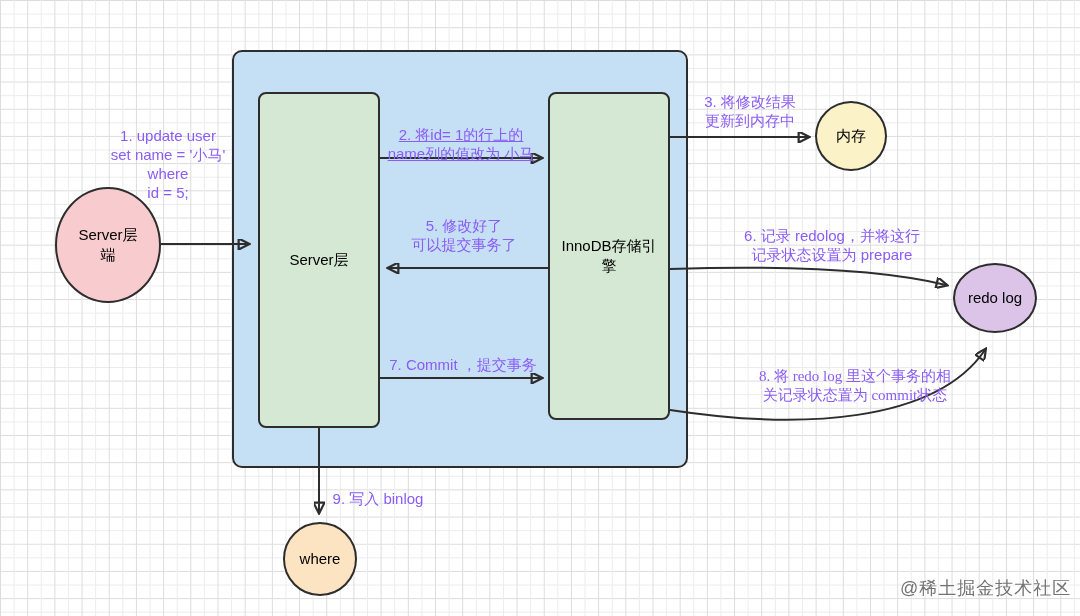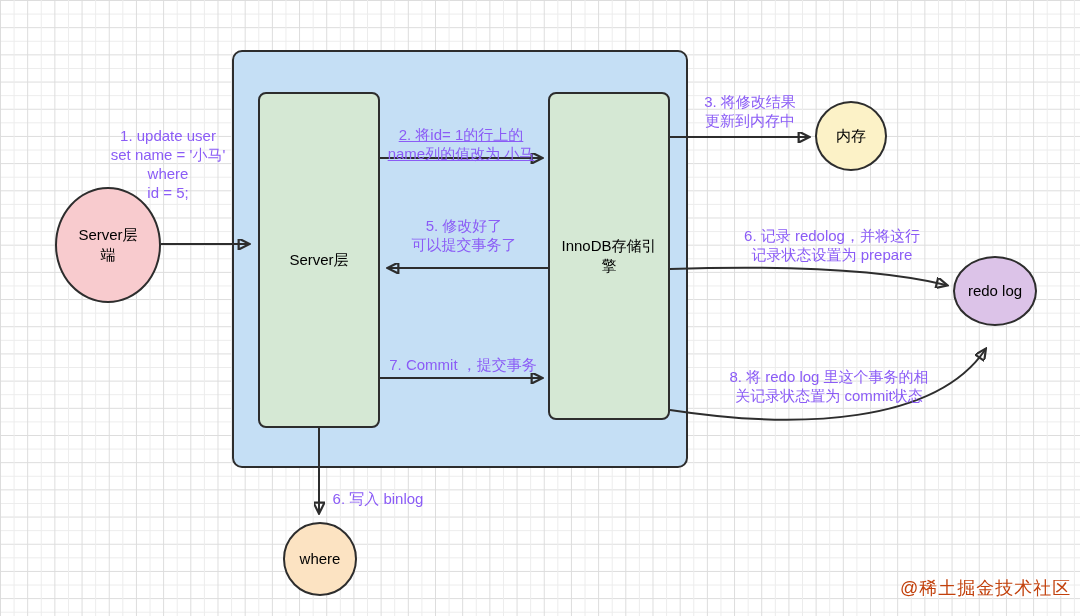--- a/index.html
+++ b/index.html
@@ -36,21 +36,21 @@
   .fill-orange{background:#fce3c2;}
   .note{
     position:absolute;transform:translateX(-50%);
     color:#8b5cf6;font-size:15px;line-height:19px;
     text-align:center;white-space:pre-line;
   }
   .arrows{position:absolute;left:0;top:0;pointer-events:none;}
   .arrows path{stroke:#2d2d2d;stroke-width:2;fill:none;}
   .watermark{
     position:absolute;left:900px;top:576px;
-    color:#c2410c;font-size:18px;letter-spacing:1px;
+    color:#737373;font-size:18px;letter-spacing:1px;
     text-shadow:1px 1px 0 rgba(255,255,255,0.95);
   }
 </style>
 </head>
 <body>
 
 <div class="container-box" style="left:232px;top:50px;width:456px;height:418px;"></div>
 
 <div class="node rect fill-green" style="left:258px;top:92px;width:122px;height:336px;">
   <span>Server层</span>
@@ -63,21 +63,21 @@
 
 <div class="node ellipse fill-pink" style="left:55px;top:187px;width:106px;height:116px;">
   <span>Server层
 端</span>
 </div>
 
 <div class="node ellipse fill-yellow" style="left:815px;top:101px;width:72px;height:70px;">
   <span>内存</span>
 </div>
 
-<div class="node ellipse fill-purple" style="left:953px;top:256px;width:84px;height:70px;">
+<div class="node ellipse fill-purple" style="left:953px;top:263px;width:84px;height:70px;">
   <span>redo log</span>
 </div>
 
 <div class="node ellipse fill-orange" style="left:283px;top:522px;width:74px;height:74px;">
   <span>where</span>
 </div>
 
 <svg class="arrows" width="1080" height="616" viewBox="0 0 1080 616">
   <defs>
     <marker id="arr" viewBox="0 0 10 10" refX="8.5" refY="5" markerWidth="7" markerHeight="5.5" orient="auto-start-reverse">
@@ -99,18 +99,18 @@
 where
 id = 5;</div>
 <div class="note" style="left:461px;top:125px;text-decoration:underline;">2. 将id= 1的行上的
 name列的值改为 小马</div>
 <div class="note" style="left:750px;top:92px;">3. 将修改结果
 更新到内存中</div>
 <div class="note" style="left:832px;top:226px;">6. 记录 redolog，并将这行
 记录状态设置为 prepare</div>
 <div class="note" style="left:464px;top:216px;">5. 修改好了
 可以提交事务了</div>
-<div class="note" style="left:378px;top:489px;">6. 写入 binlog</div>
+<div class="note" style="left:378px;top:489px;">9. 写入 binlog</div>
 <div class="note" style="left:463px;top:355px;">7. Commit ，提交事务</div>
-<div class="note" style="left:829px;top:367px;">8. 将 redo log 里这个事务的相
+<div class="note" style="left:855px;top:367px;font-family:Liberation Serif, serif;">8. 将 redo log 里这个事务的相
 关记录状态置为 commit状态</div>
 
 <div class="watermark">@稀土掘金技术社区</div>
 
 </body></html>

